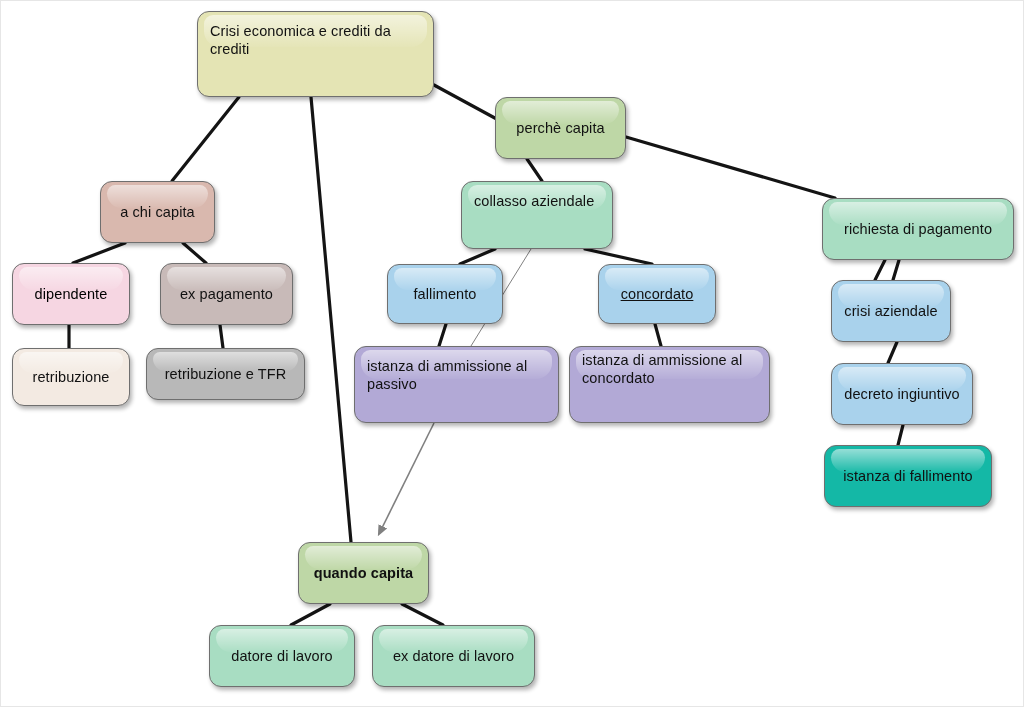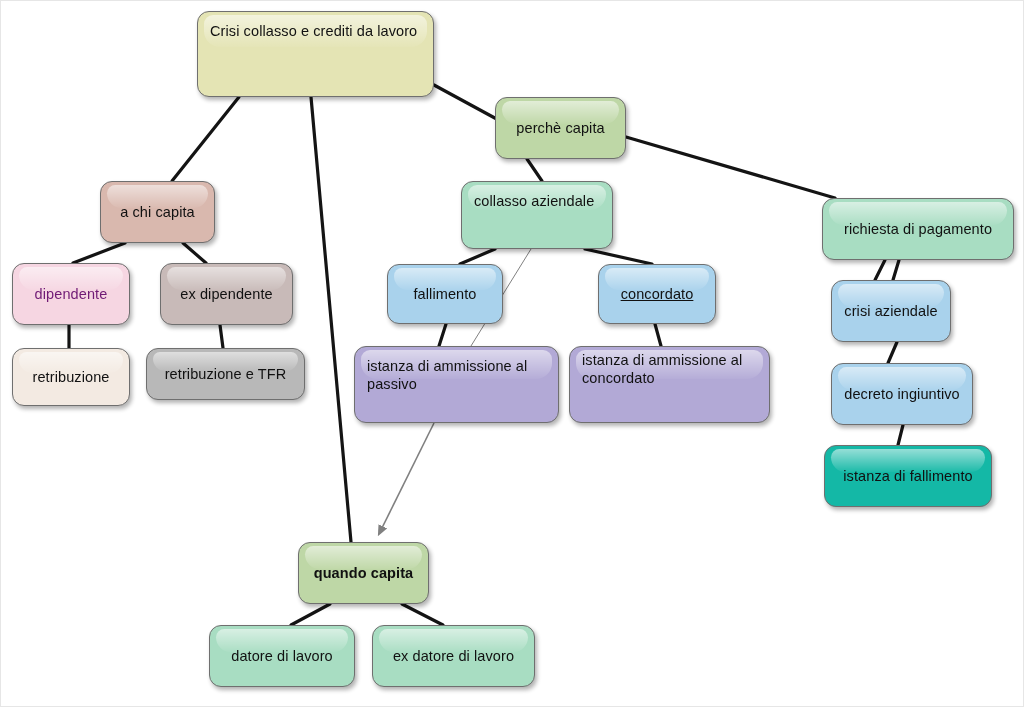--- a/index.html
+++ b/index.html
@@ -98,30 +98,30 @@
         <line x1="329" y1="603" x2="290" y2="624" stroke="#141414" stroke-width="3.2" stroke-linecap="round"></line>
         <line x1="401" y1="603" x2="442" y2="624" stroke="#141414" stroke-width="3.2" stroke-linecap="round"></line>
         <line x1="530" y1="248" x2="470" y2="345" stroke="#808080" stroke-width="1" stroke-linecap="round"></line>
       </g>
     <g id="arrow-group">
         <line x1="433" y1="422" x2="378" y2="533" stroke="#808080" stroke-width="1.6" marker-end="url(#arrowhead)"></line>
       </g>
   </svg>
   <div id="node-layer">
       <div class="node top" style="left: 196px; top: 10px; width: 237px; height: 86px; background: rgb(228, 228, 180); border-color: rgb(111, 111, 111); color: rgb(17, 17, 17); align-items: flex-start; padding-top: 10px;">
-        <span class="label">Crisi collasso e crediti da lavoro</span>
+        <span class="label">Crisi economica e crediti da crediti</span>
       </div>
       <div class="node center" style="left: 99px; top: 180px; width: 115px; height: 62px; background: rgb(217, 184, 174); border-color: rgb(111, 111, 111); color: rgb(17, 17, 17);">
         <span class="label">a chi capita</span>
       </div>
-      <div class="node center" style="left: 11px; top: 262px; width: 118px; height: 62px; background: rgb(246, 214, 226); border-color: rgb(111, 111, 111); color: #701a75;">
+      <div class="node center" style="left: 11px; top: 262px; width: 118px; height: 62px; background: rgb(246, 214, 226); border-color: rgb(111, 111, 111); color: #000000;">
         <span class="label">dipendente</span>
       </div>
       <div class="node center" style="left: 159px; top: 262px; width: 133px; height: 62px; background: rgb(200, 186, 184); border-color: rgb(111, 111, 111); color: rgb(17, 17, 17);">
-        <span class="label">ex dipendente</span>
+        <span class="label">ex pagamento</span>
       </div>
       <div class="node center" style="left: 11px; top: 347px; width: 118px; height: 58px; background: rgb(243, 234, 226); border-color: rgb(111, 111, 111); color: rgb(17, 17, 17);">
         <span class="label">retribuzione</span>
       </div>
       <div class="node center" style="left: 145px; top: 347px; width: 159px; height: 52px; background: rgb(184, 184, 184); border-color: rgb(111, 111, 111); color: rgb(17, 17, 17);">
         <span class="label">retribuzione e TFR</span>
       </div>
       <div class="node center" style="left: 494px; top: 96px; width: 131px; height: 62px; background: rgb(190, 215, 166); border-color: rgb(111, 111, 111); color: rgb(17, 17, 17);">
         <span class="label">perchè capita</span>
       </div>

